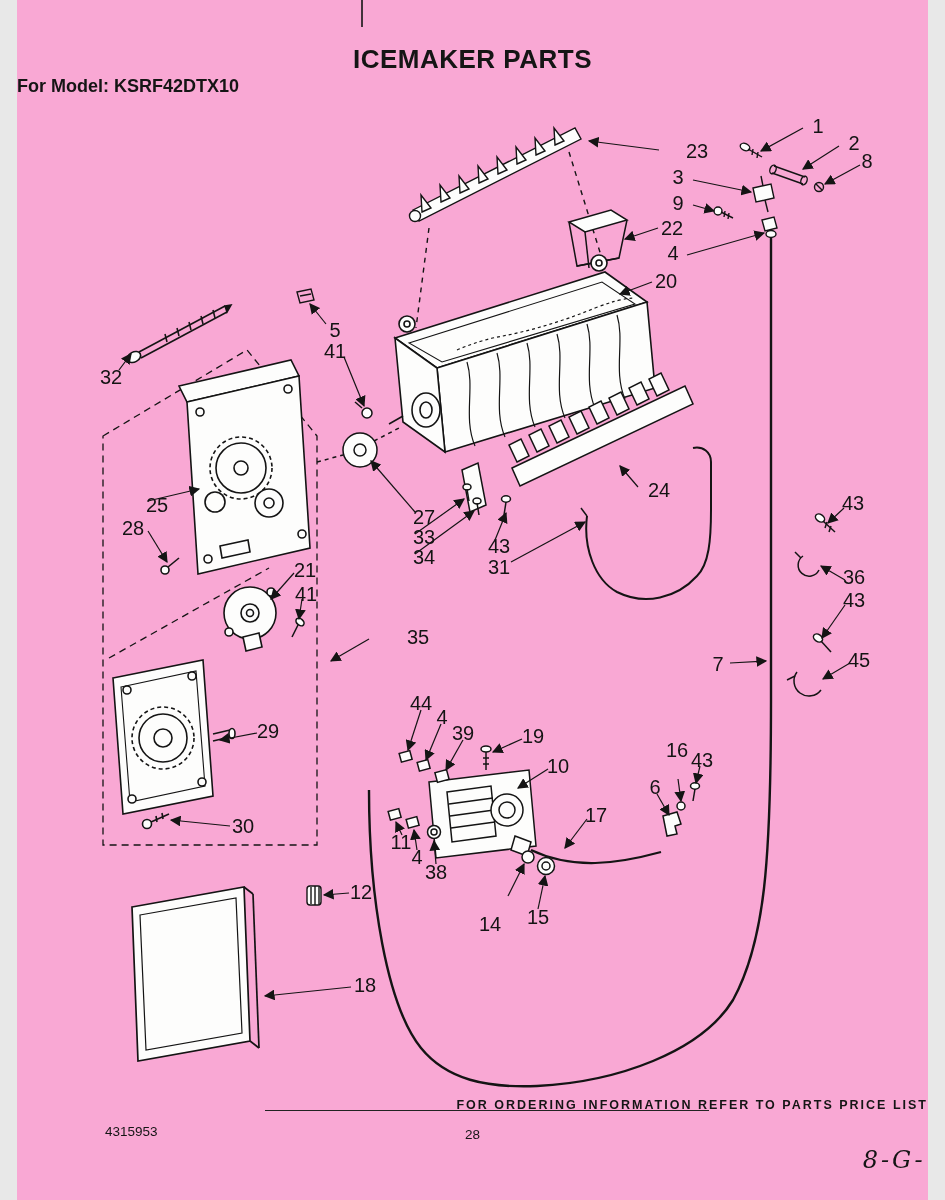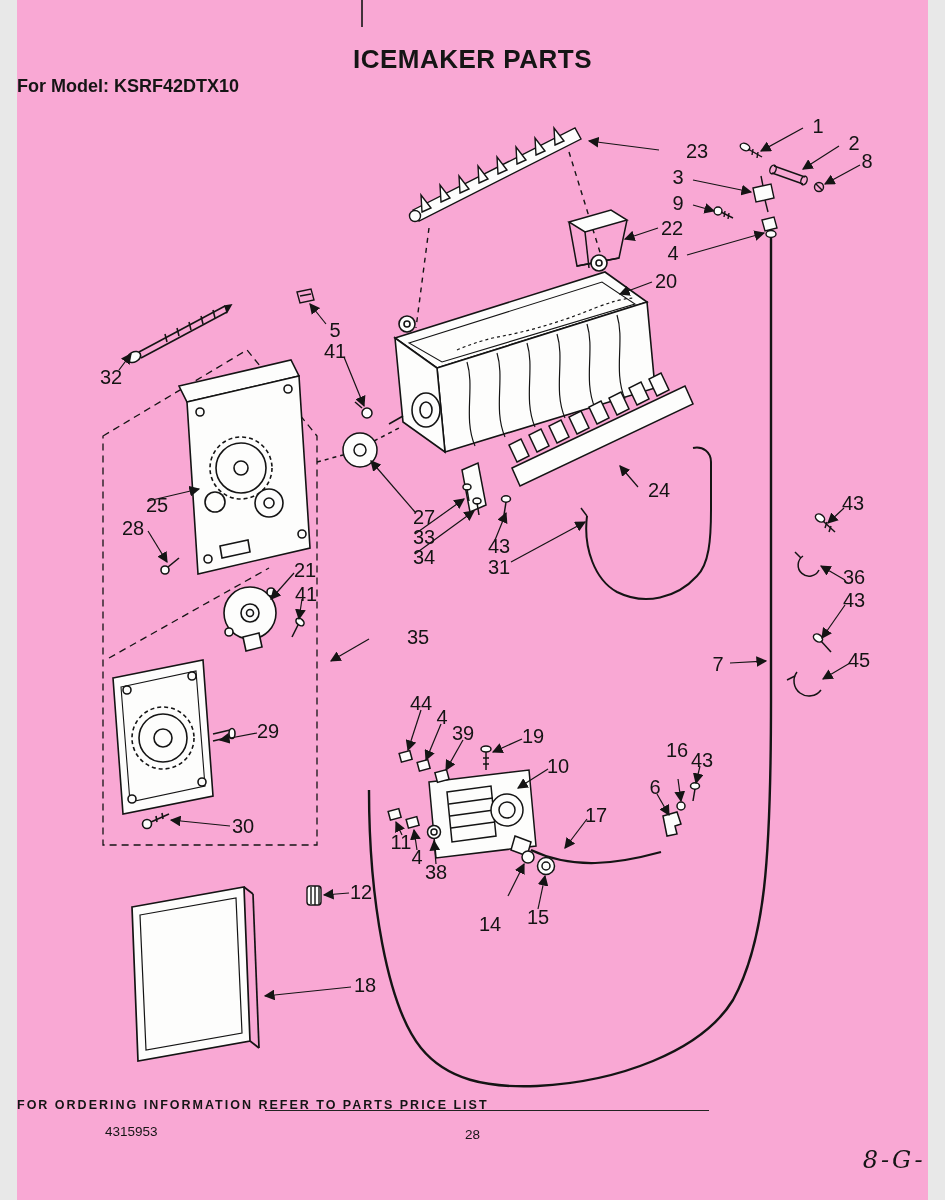--- a/index.html
+++ b/index.html
@@ -24,21 +24,21 @@
   svg.diagram { position:absolute; top:0; left:0; }
   .callout-layer { position:absolute; top:0; left:0; width:945px; height:1200px; pointer-events:none; }
   .callout {
     position:absolute; transform:translate(-50%,-50%);
     font-size:20px; font-weight:400; color:#141414;
     font-family:"Liberation Sans", sans-serif;
     white-space:nowrap;
   }
   .footer-note {
     position:absolute; top:1098px; left:0; width:100%;
-    text-align:left; font-size:12.5px; font-weight:bold;
+    text-align:right; font-size:12.5px; font-weight:bold;
     letter-spacing:2px;
   }
   .footer-line {
     position:absolute; top:1110px; left:248px; width:444px; height:0;
     border-top:1.6px solid #222;
   }
   .doc-number {
     position:absolute; top:1124px; left:88px;
     font-size:13.5px;
   }

